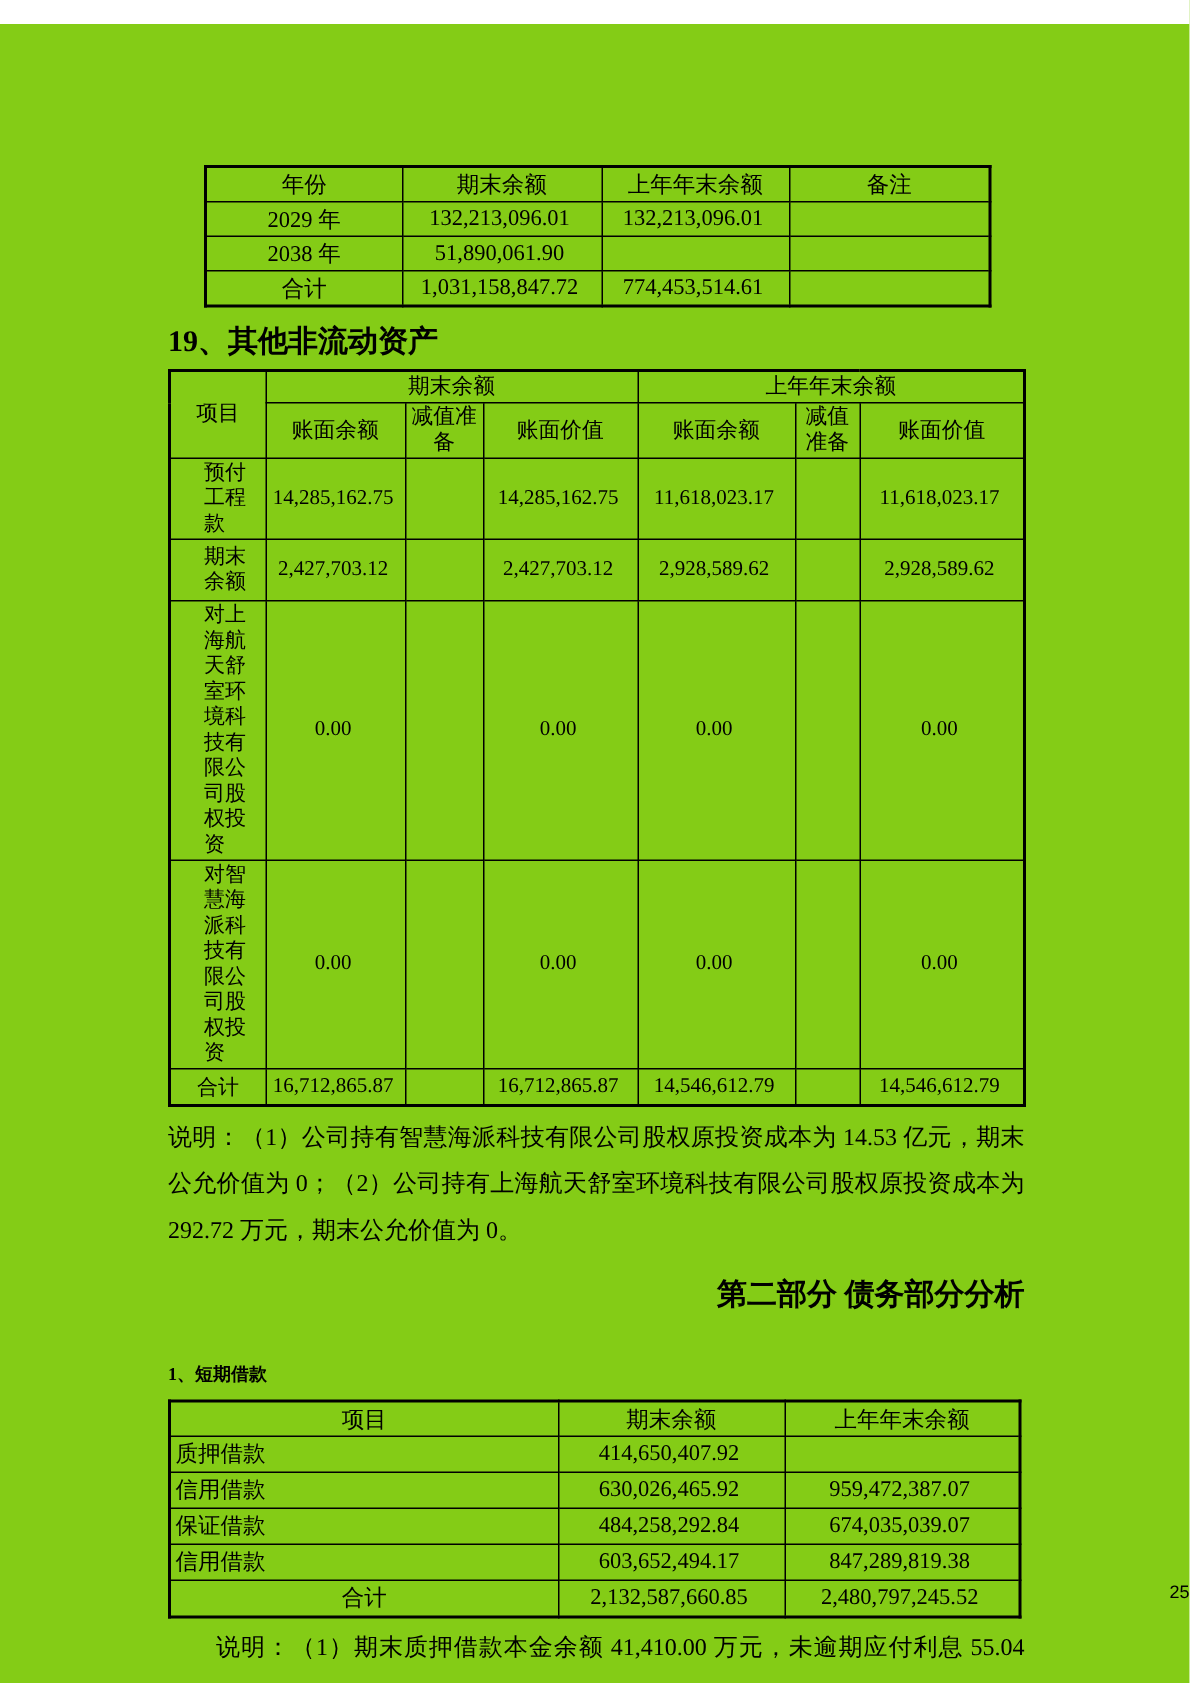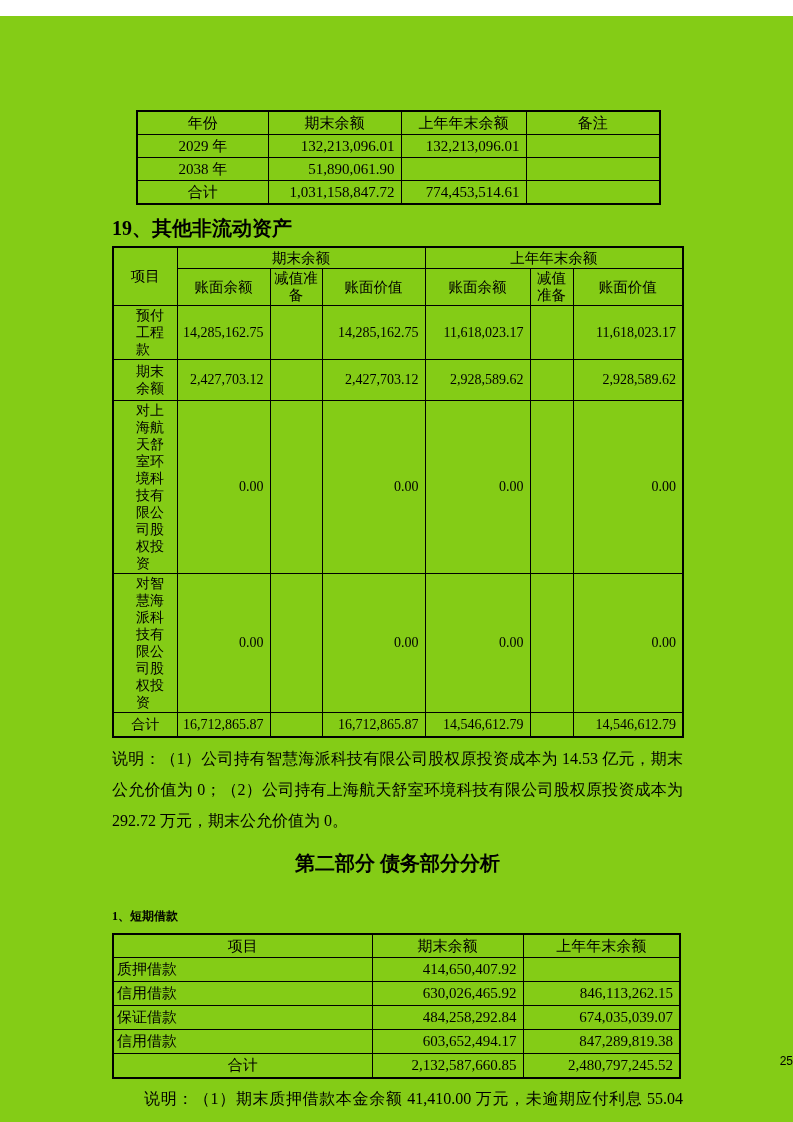--- a/index.html
+++ b/index.html
@@ -14,21 +14,21 @@
   }
   .content {
     position: absolute;
     left: 112px; top: 0;
     width: 571px;
   }
 
   table { border-collapse: collapse; table-layout: fixed; border: 2px solid #000; }
   th, td { border: 1px solid #000; font-weight: normal; padding: 1px 3px; vertical-align: middle; overflow: hidden; }
   th { text-align: center; }
-  td.num { text-align: right; padding-right: 6px; }
+  td.num { text-align: center; padding-right: 6px; }
   td.lbl { text-align: left; padding-left: 3px; padding-right: 1px; }
   td.ctr { text-align: center; }
 
   
   .t1 { width: 523px; margin-left: 24px; margin-top: 94px; font-size: 15px; }
   .t1 th, .t1 td { height: 20px; }
 
   
   .h-sec { font-size: 20px; font-weight: bold; margin: 13px 0 0 0; line-height: 20px; }
 
@@ -46,21 +46,21 @@
   .note {
     font-size: 16px;
     line-height: 31px;
     text-align: justify;
     margin: 5px 0 0 0;
   }
   .note-indent { text-indent: 2em; line-height: 33px; margin-top: 3px; }
   .note-indent2 { text-indent: 1em; line-height: 33px; margin-top: 8px; text-align: left; }
 
   .h-part {
-    text-align: center;
+    text-align: right;
     font-size: 20px;
     font-weight: bold;
     margin: 14px 0 0 0;
     line-height: 26px;
   }
   .h-sub { font-size: 12px; font-weight: bold; margin: 30px 0 0 0; line-height: 20px; }
 
   
   .t3 { width: 567px; margin-top: 7px; font-size: 15px; }
   .t3 th { height: 20px; }
@@ -208,21 +208,21 @@
         <th>上年年末余额</th>
       </tr>
       <tr>
         <td class="lbl">质押借款</td>
         <td class="num">414,650,407.92</td>
         <td class="num"></td>
       </tr>
       <tr>
         <td class="lbl">信用借款</td>
         <td class="num">630,026,465.92</td>
-        <td class="num">846,113,262.15</td>
+        <td class="num">959,472,387.07</td>
       </tr>
       <tr>
         <td class="lbl">保证借款</td>
         <td class="num">484,258,292.84</td>
         <td class="num">674,035,039.07</td>
       </tr>
       <tr>
         <td class="lbl">信用借款</td>
         <td class="num">603,652,494.17</td>
         <td class="num">847,289,819.38</td>

